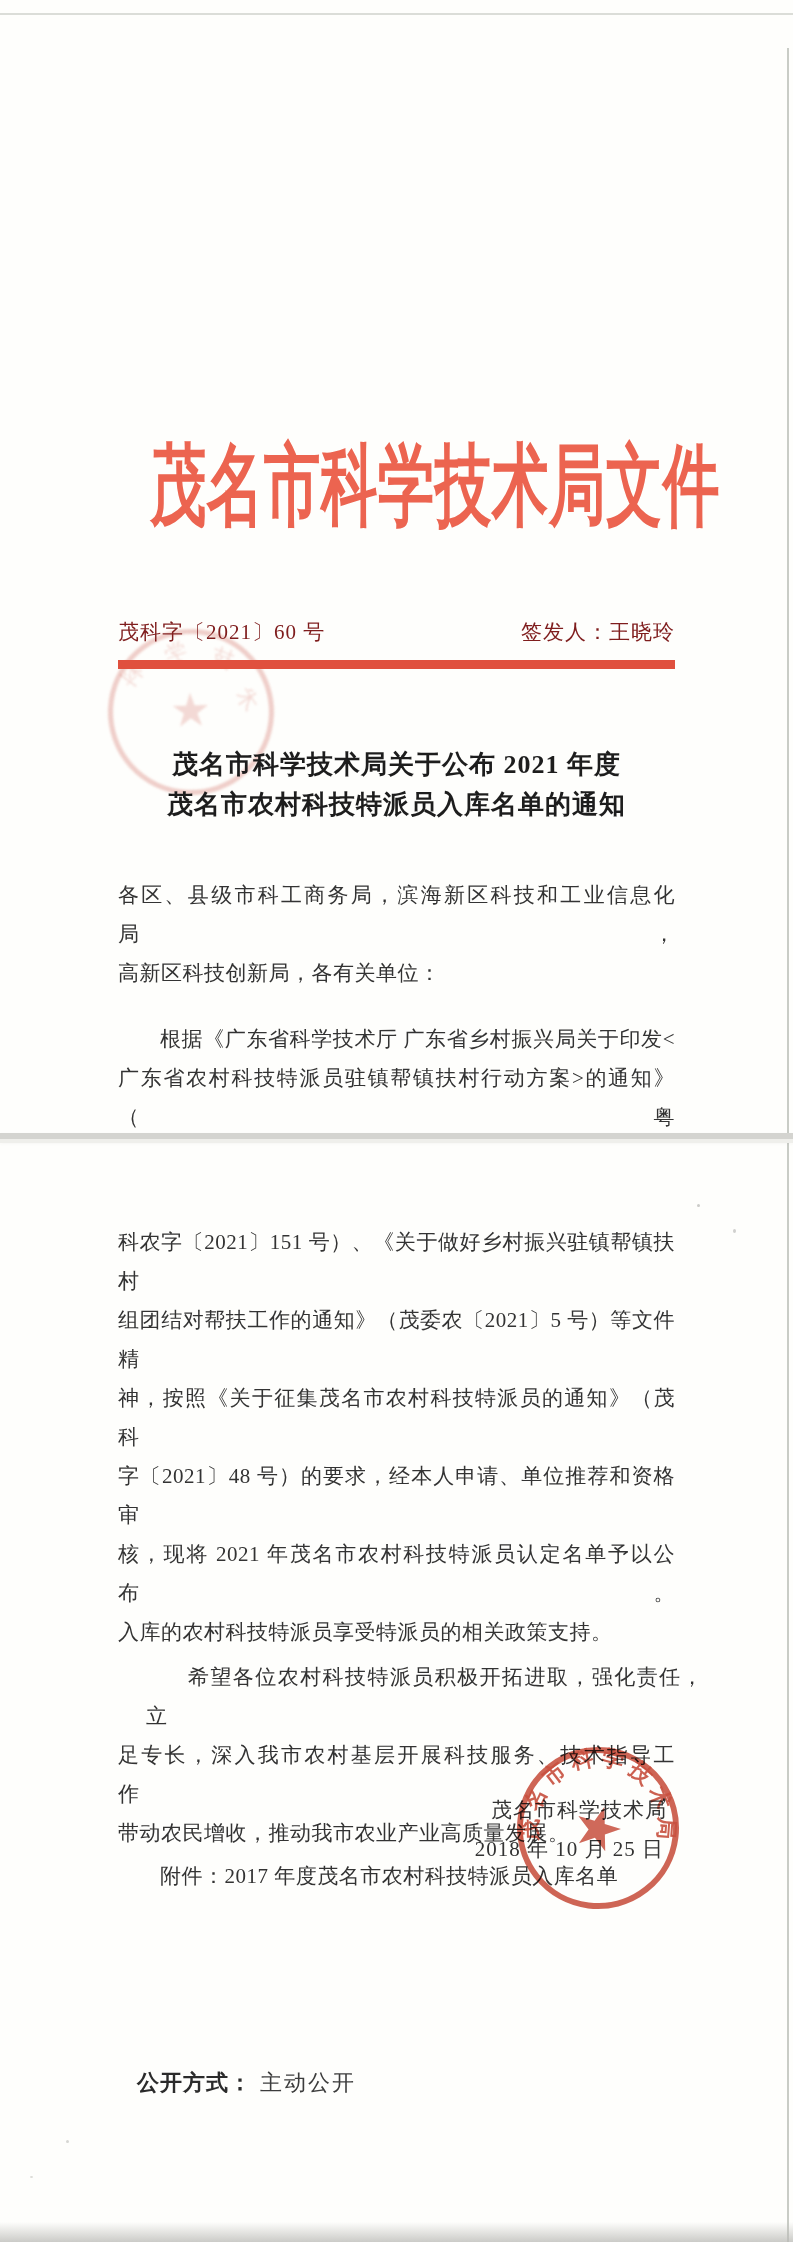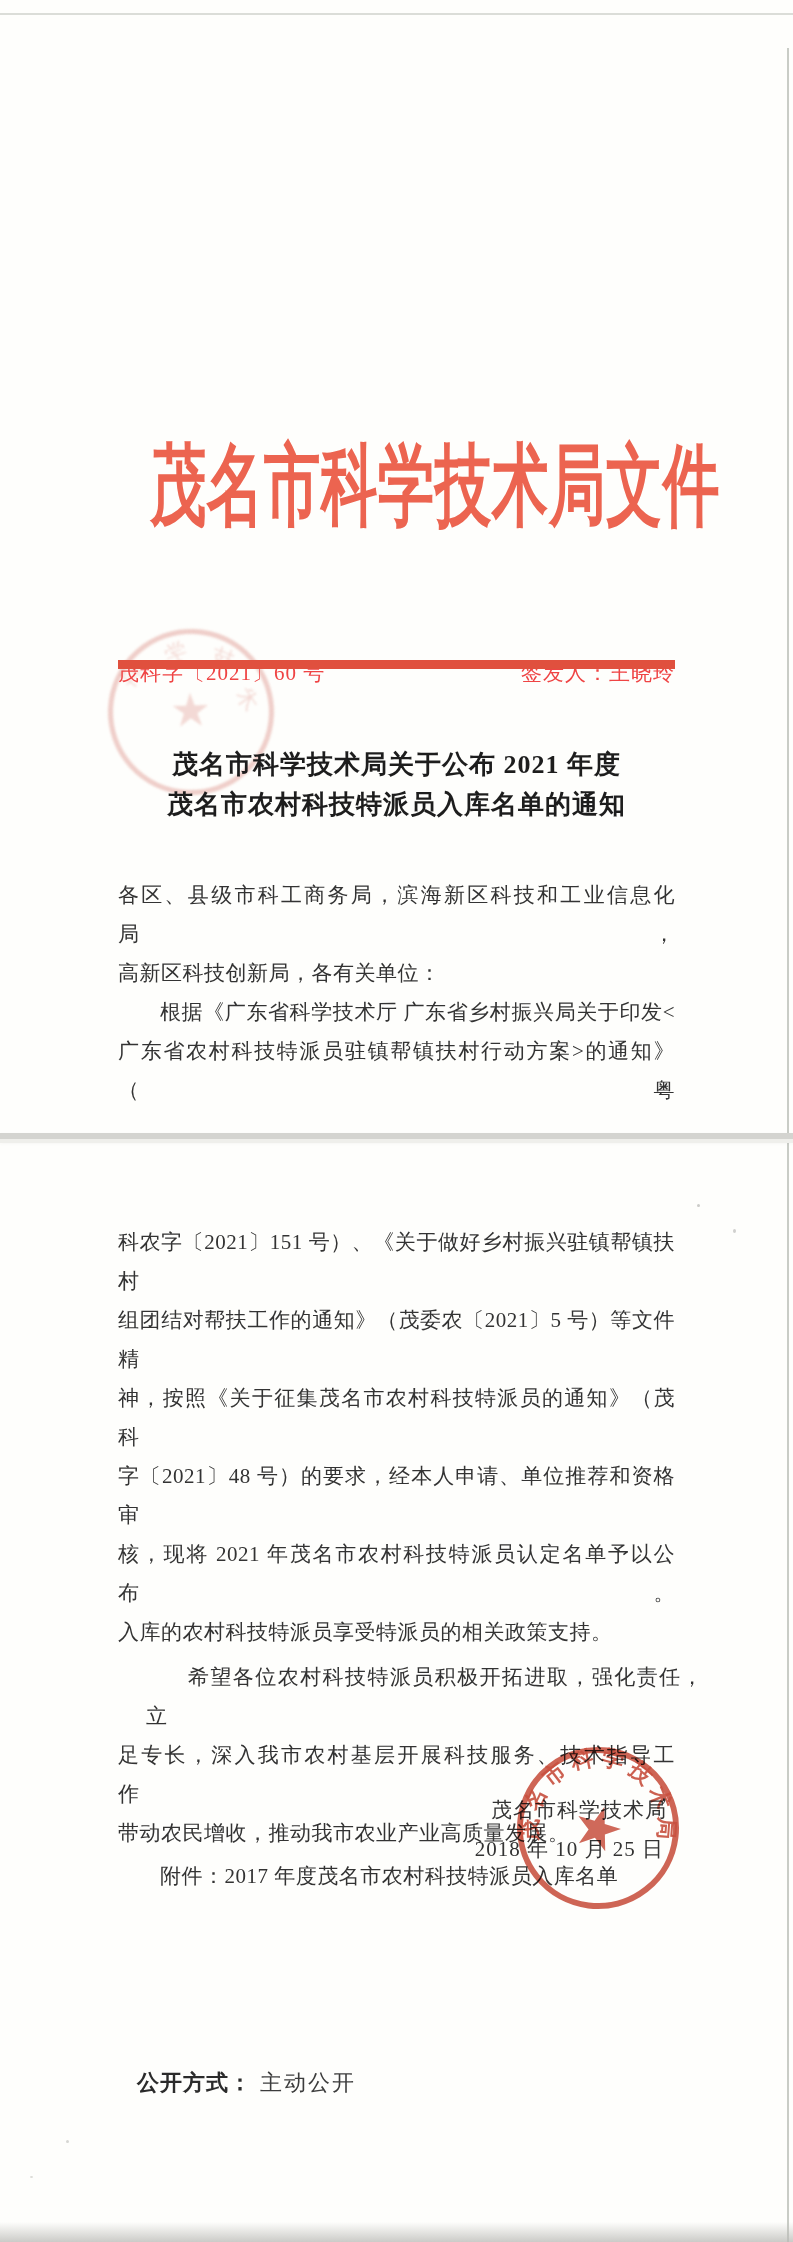--- a/index.html
+++ b/index.html
@@ -24,21 +24,21 @@
   .s4{left:30px;top:2176px;width:3px;height:2px;opacity:.35;}
 
   
   .agency-header{
     position:absolute;left:0;top:438px;width:793px;
     text-align:left;white-space:nowrap;
     color:#ec6450;font-weight:700;font-size:86px;line-height:96px;
   }
   .agency-header .squeeze{display:inline-block;transform:scale(.655,1.04);transform-origin:50% 50%;letter-spacing:1px;}
 
-  .kicker{position:absolute;left:118px;top:660px;width:557px;font-size:21px;line-height:26px;color:#ef4444;}
+  .kicker{position:absolute;left:118px;top:619px;width:557px;font-size:21px;line-height:26px;color:#7f1d1d;}
   .kicker .docno{float:left;letter-spacing:1px;}
   .kicker .signer{float:right;letter-spacing:1px;}
   .red-rule{position:absolute;left:118px;top:660px;width:557px;height:9px;background:#e0503e;}
 
   
   .seal-bleed{
     position:absolute;left:108px;top:629px;width:156px;height:156px;
     border:5px solid rgba(198,70,55,.26);border-radius:50%;
     transform:rotate(-14deg);filter:blur(1px);
   }
@@ -53,21 +53,21 @@
     position:absolute;left:0;top:745px;width:793px;text-align:center;
     font-size:26px;line-height:40px;font-weight:700;color:#1d1d1d;letter-spacing:1px;
   }
 
   .body-col{position:absolute;left:118px;width:557px;font-size:21px;line-height:39px;color:#333;}
   .p1-body{top:876px;}
   .p2-body{top:1223px;}
   .bline{width:557px;letter-spacing:.5px;}
   .just{text-align:justify;text-align-last:justify;}
   .ind{text-indent:2em;}
-  .gap-para{margin-top:0;}
+  .gap-para{margin-top:27px;}
   .gap-para2{margin-top:6px;margin-left:28px;}
   .attachment{margin-top:4px;}
 
   .signature{position:absolute;right:126px;top:1791px;text-align:right;font-size:21px;line-height:39px;color:#333;letter-spacing:1px;}
   .signature .sig-date{margin-right:3px;}
 
   
   .seal{position:absolute;left:514px;top:1744px;width:168px;height:168px;mix-blend-mode:multiply;opacity:.92;}
 
   .publicity{position:absolute;left:137px;top:2070px;font-size:22px;line-height:26px;color:#2b2b2b;}

